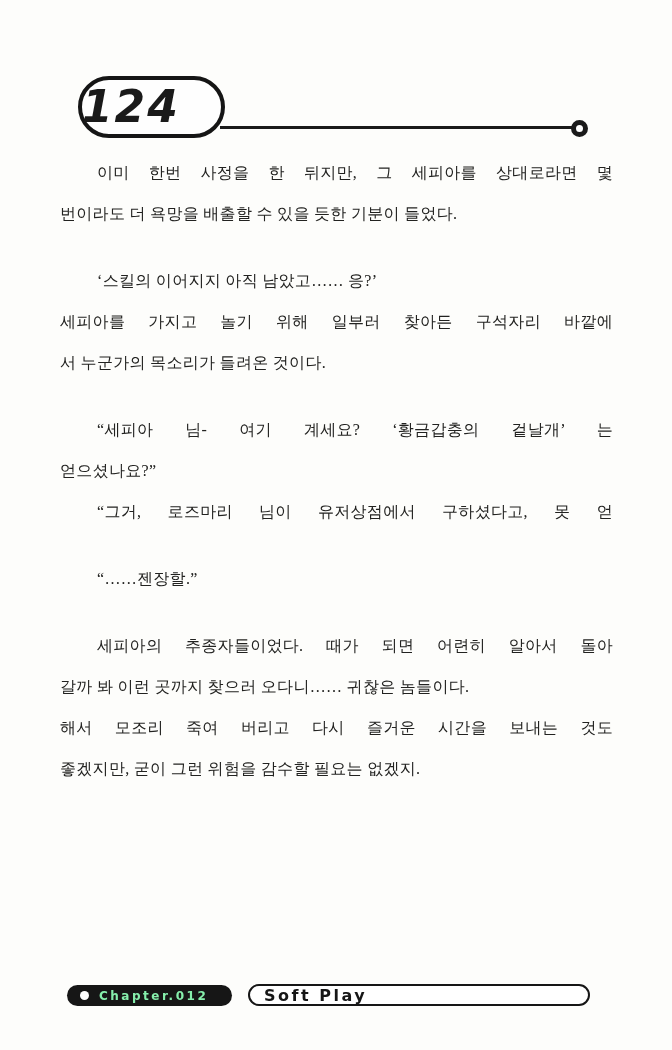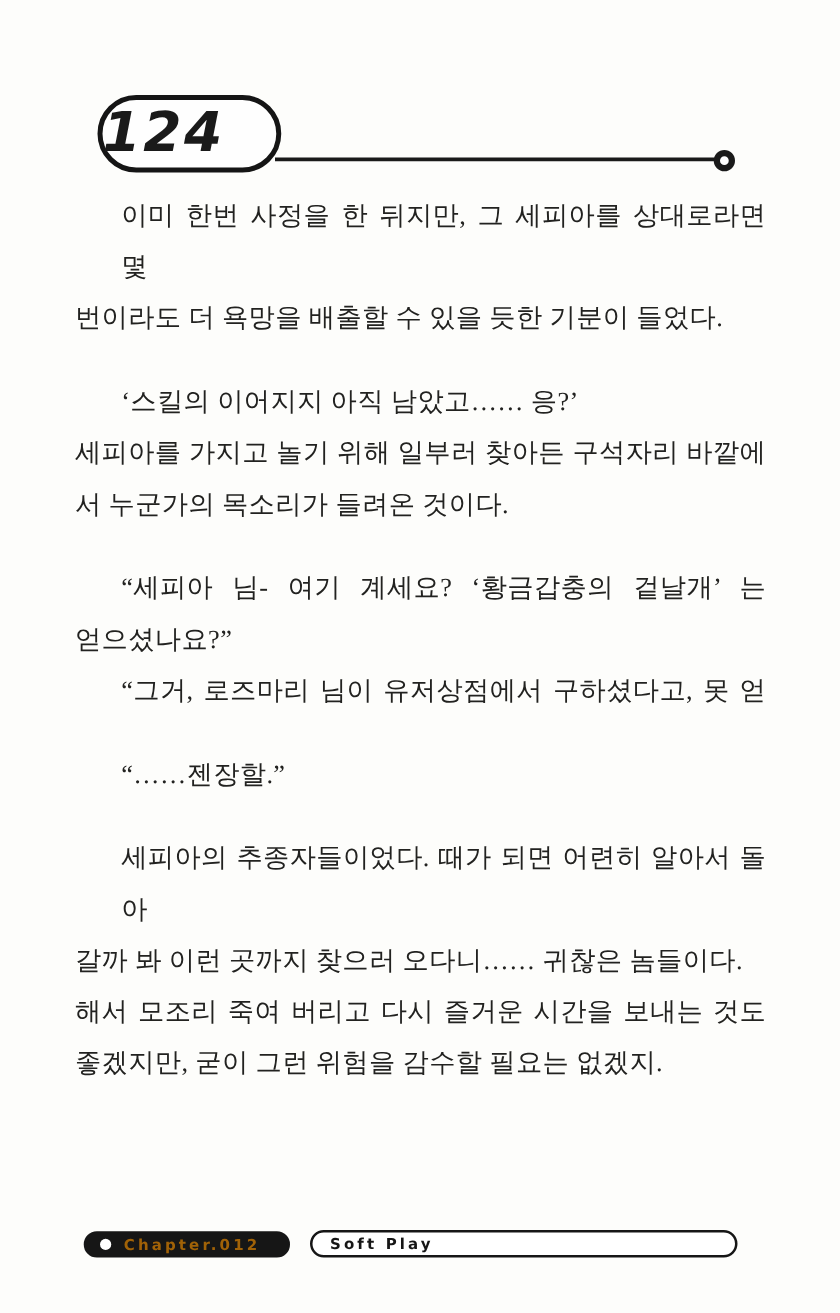--- a/index.html
+++ b/index.html
@@ -51,21 +51,21 @@
     background: #ffffff;
     box-sizing: border-box;
     z-index: 2;
   }
 
   
   .text-block {
     position: absolute;
     left: 60px; top: 152px;
     width: 553px;
-    font-size: 21px;
+    font-size: 16px;
     line-height: 41px;
     letter-spacing: 0.3px;
   }
   .line { min-height: 41px; }
   .line.indent { padding-left: 37px; }
   .line.gap { margin-top: 26px; }
   .line.justify { text-align: justify; text-align-last: justify; }
 
   
   .chapter-pill {
@@ -78,21 +78,21 @@
     box-sizing: border-box;
   }
   .chapter-bullet {
     width: 9px; height: 9px;
     border-radius: 50%;
     background: #ffffff;
     margin-left: 13px;
     flex: 0 0 auto;
   }
   .chapter-label {
-    color: #a16207;
+    color: #86efac;
     font-family: "DejaVu Sans", "Liberation Sans", sans-serif;
     font-weight: bold;
     font-size: 12px;
     letter-spacing: 2.5px;
     margin-left: 10px;
     white-space: nowrap;
   }
   .section-pill {
     position: absolute;
     left: 248px; top: 984px;
@@ -100,21 +100,21 @@
     border: 2px solid #161616;
     border-radius: 12px;
     background: #ffffff;
     display: flex; align-items: center;
     box-sizing: border-box;
   }
   .section-label {
     color: #161616;
     font-family: "DejaVu Sans", "Liberation Sans", sans-serif;
     font-weight: bold;
-    font-size: 12px;
+    font-size: 16px;
     letter-spacing: 2.5px;
     margin-left: 14px;
     white-space: nowrap;
   }
 </style>
 </head>
 <body>
 
 <div class="page">
 

